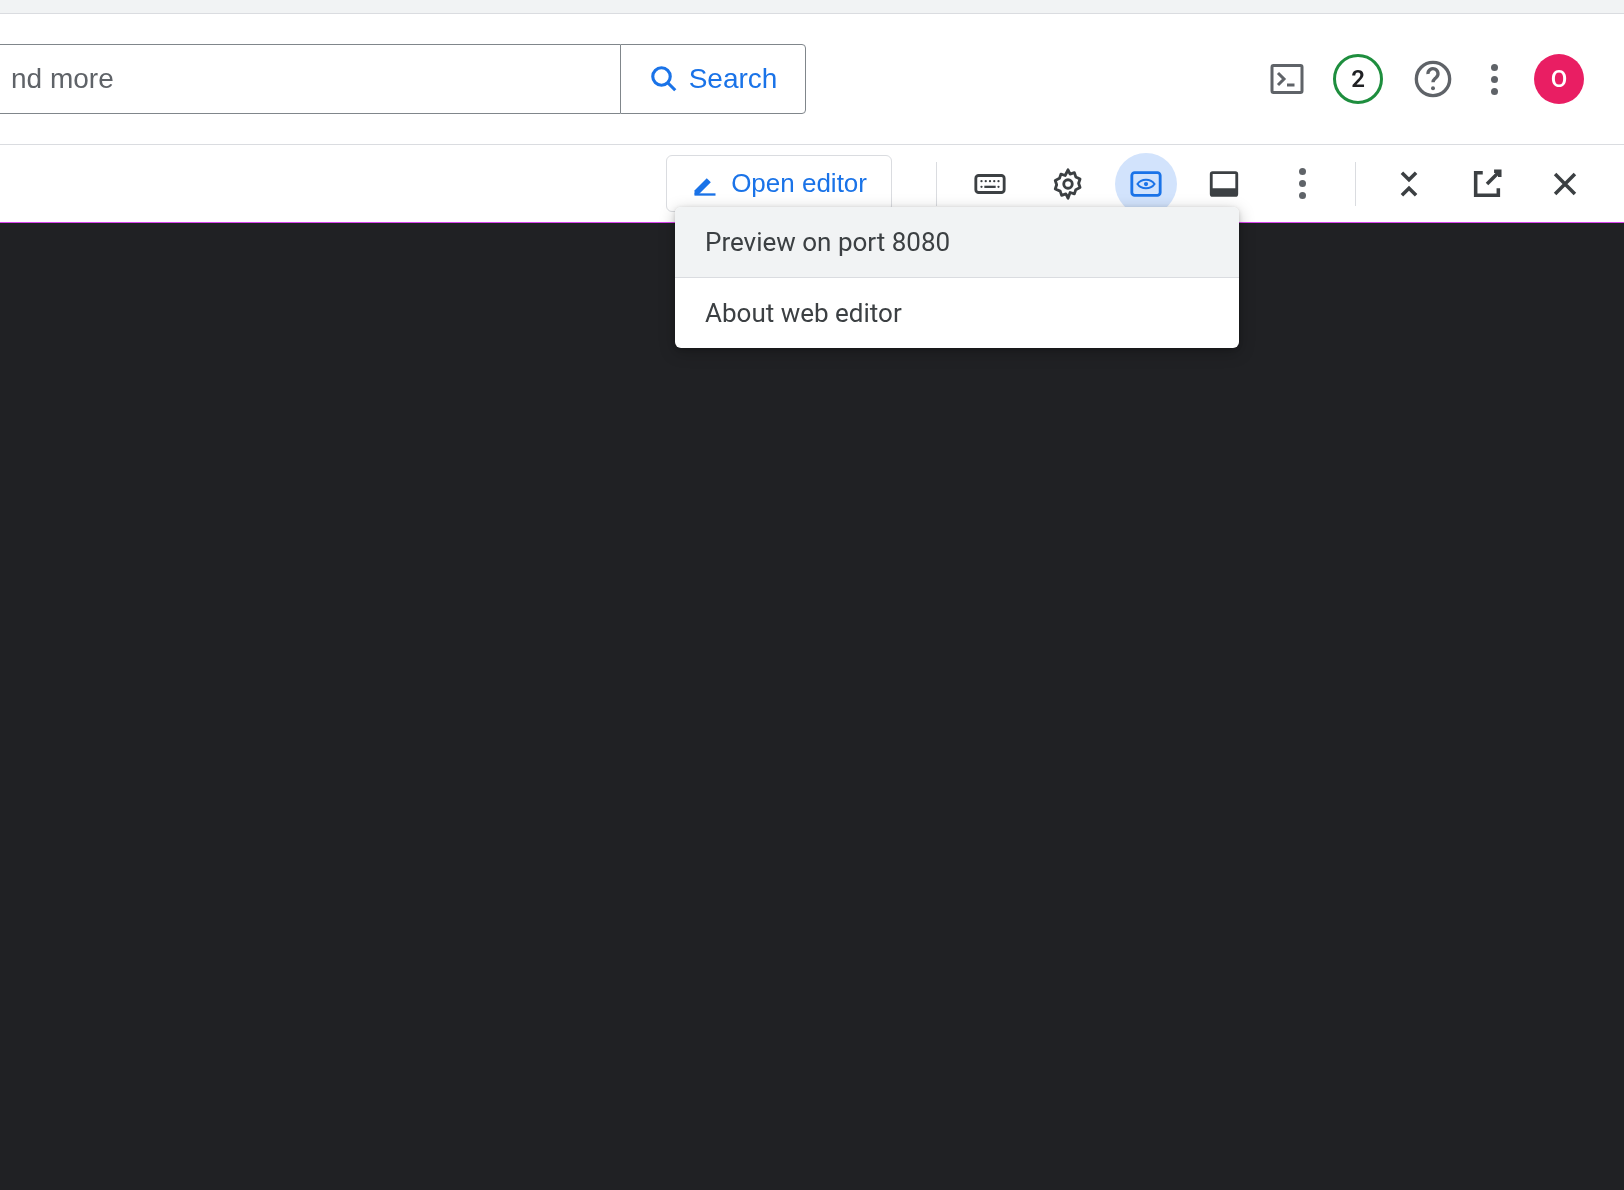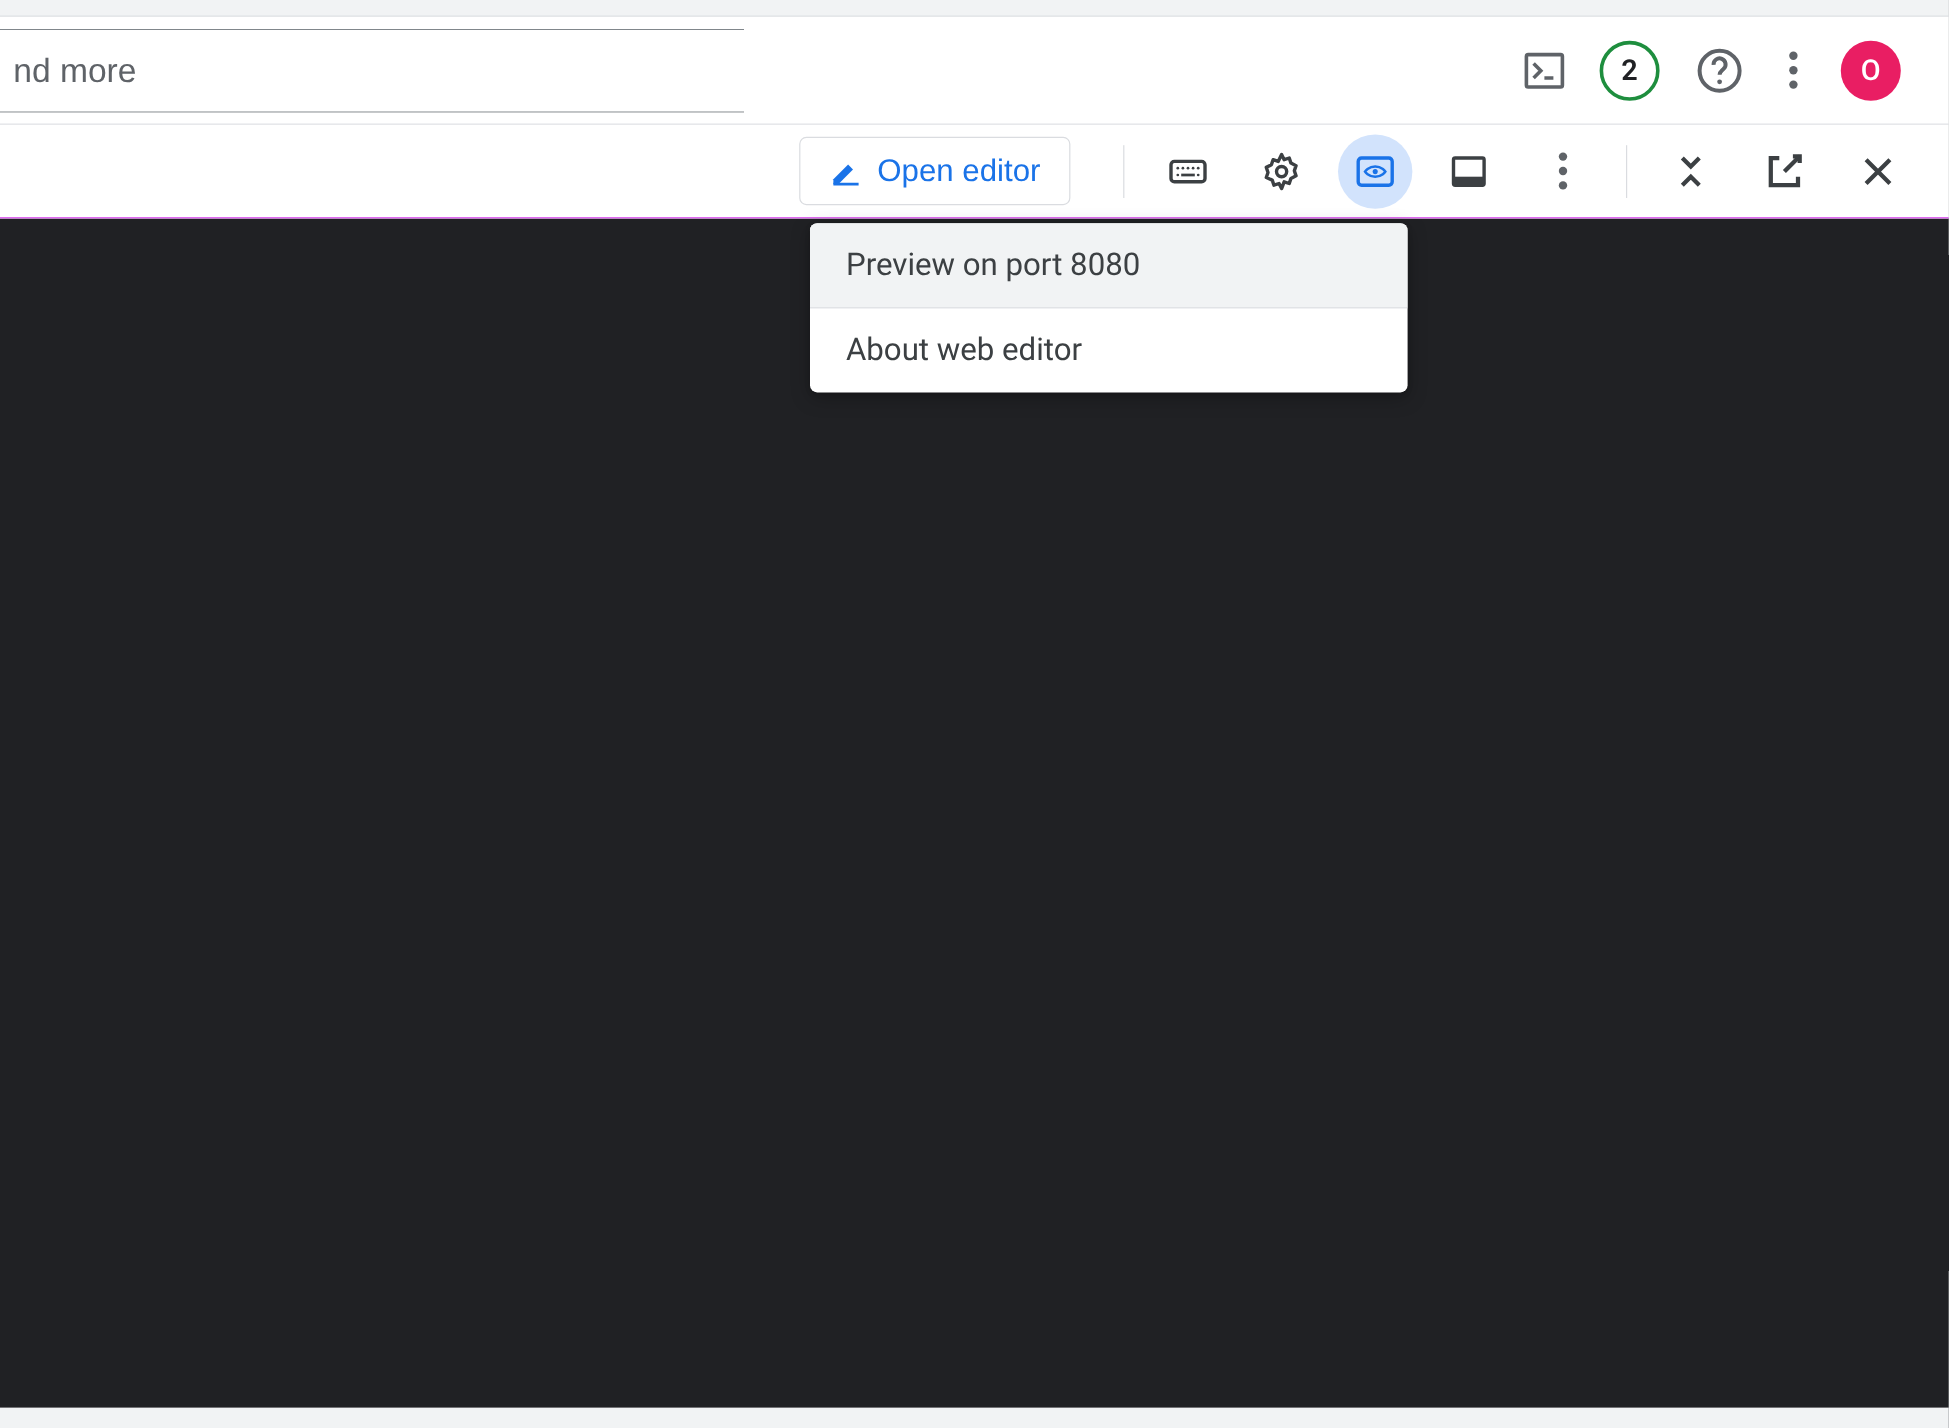--- a/index.html
+++ b/index.html
@@ -19,21 +19,21 @@
     
     .browser-chrome {
       height: 14px;
       background: #f1f3f4;
       border-bottom: 1px solid #dadce0;
     }
     
     
     .header-bar {
       background: #fff;
-      height: 90px;
+      height: 131px;
       display: flex;
       align-items: center;
       padding: 0 20px 0 0;
       border-bottom: 1px solid #dadce0;
       position: relative;
     }
     
     .search-container {
       display: flex;
       align-items: stretch;
@@ -222,23 +222,23 @@
     
     .terminal-area {
       background: #202124;
       width: 100%;
       height: calc(100% - 199px);
     }
     
     
     .dropdown-menu {
       position: absolute;
-      top: 186px;
+      top: 207px;
       left: 675px;
-      width: 498px;
+      width: 564px;
       background: #fff;
       border-radius: 6px;
       box-shadow: 0 4px 16px rgba(0,0,0,0.25), 0 1px 4px rgba(0,0,0,0.15);
       overflow: hidden;
       z-index: 100;
     }
     
     .dropdown-item {
       padding: 20px 30px;
       font-size: 26px;
@@ -259,20 +259,27 @@
   </style>
 </head>
 <body>
 
 <div class="browser-chrome">
 </div>
 
 <div class="header-bar">
   <div class="search-container">
     <input type="text" class="search-input" value="nd more" style="">
+    <button class="search-button">
+      <svg viewBox="0 0 24 24" fill="none" stroke="#1a73e8" stroke-width="2.5">
+        <circle cx="10" cy="10" r="7"></circle>
+        <line x1="21" y1="21" x2="15" y2="15"></line>
+      </svg>
+      <span>Search</span>
+    </button>
   </div>
 
   <div class="header-right">
     <div class="icon-btn terminal-icon-btn">
       <svg width="36" height="36" viewBox="0 0 24 24" fill="none">
         <rect x="2" y="3" width="20" height="18" rx="1" stroke="#5f6368" stroke-width="2"></rect>
         <path d="M6 8l4 4-4 4" stroke="#5f6368" stroke-width="2" fill="none"></path>
         <line x1="12" y1="16" x2="17" y2="16" stroke="#5f6368" stroke-width="2"></line>
       </svg>
     </div>

